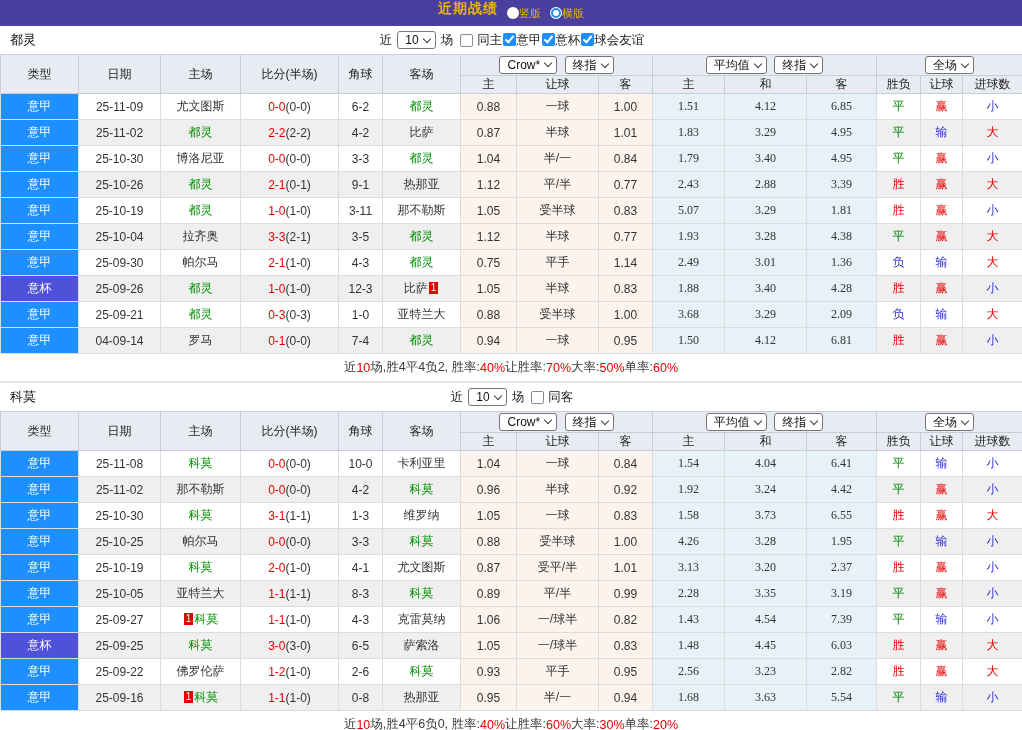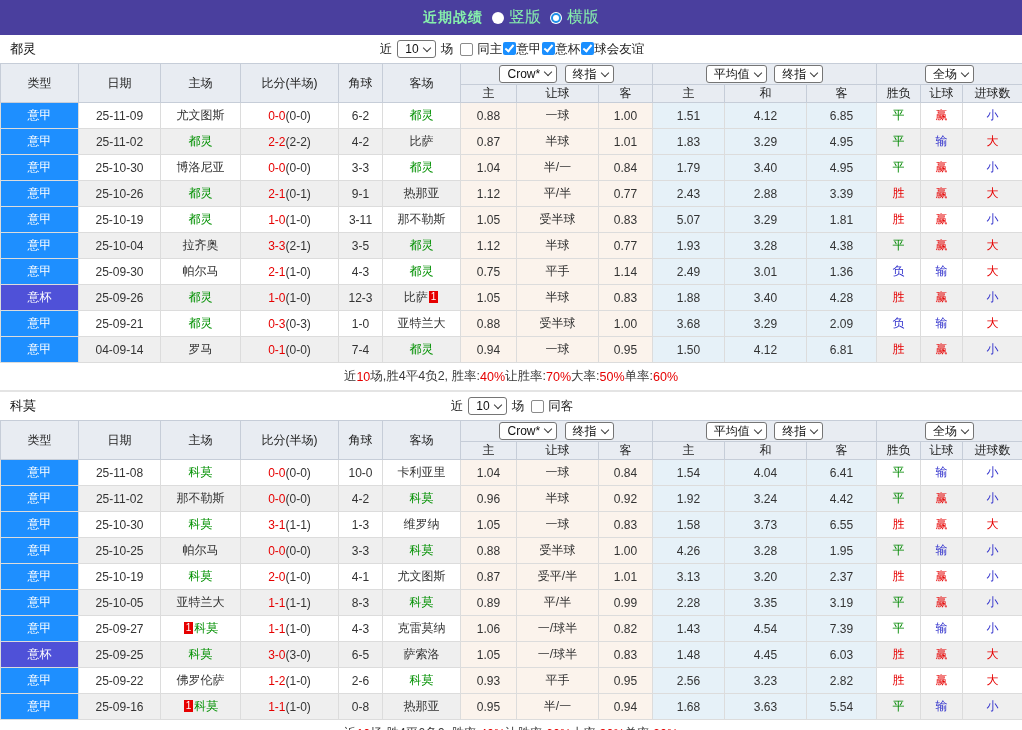--- a/index.html
+++ b/index.html
@@ -5,23 +5,23 @@
   :root{
     --purple:#4a3f9e; --blue:#1e8fff; --indigo:#4f51d8; --green:#009000;
     --red:#e60000; --resblue:#3030cc; --asia:#fbf3ec; --euro:#e6f1f8;
     --headbg:#e8ecf2; --border:#dcdcdc; --hborder:#c6cdd8;
   }
   *{box-sizing:border-box;}
   html,body{margin:0;padding:0;}
   body{width:1022px;height:730px;overflow:hidden;background:#fff;
        font-family:"Liberation Sans","DejaVu Sans",sans-serif;font-size:12px;color:#222;}
   
-  .topbar{height:35px;background:var(--purple);display:flex;align-items:center;justify-content:center;gap:9px;color:#86efac;}
+  .topbar{height:26px;background:var(--purple);display:flex;justify-content:center;gap:9px;color:#eab308;}
   .topbar .title{font-weight:bold;font-size:14px;letter-spacing:1px;}
-  .radio-opt{display:inline-flex;align-items:center;gap:5px;font-size:16px;}
+  .radio-opt{display:inline-flex;align-items:center;font-size:11px;}
   .radio-dot{width:12px;height:12px;border-radius:50%;background:#fff;display:inline-flex;align-items:center;justify-content:center;}
   .radio-dot .ring{width:10px;height:10px;border-radius:50%;border:2.5px solid #1e8fe8;background:#fff;}
   
   .section + .section{border-top:2px solid #e4e4e4;}
   .section-bar{height:28px;position:relative;display:flex;align-items:center;background:#fff;}
   .team-name{position:absolute;left:10px;font-size:13px;color:#111;}
   .filters{margin:0 auto;display:flex;align-items:center;font-size:12.5px;color:#222;}
   .filters .gap{margin:0 3px;}
   .sel{display:inline-flex;align-items:center;height:18px;padding:0 5px 0 7px;border:1px solid #757575;border-radius:3px;background:#fff;margin:0 2px;font-size:12px;color:#111;cursor:default;}
   .chev{display:inline-block;width:6px;height:6px;border-right:1.7px solid #3c3c3c;border-bottom:1.7px solid #3c3c3c;transform:rotate(45deg);margin-left:5px;margin-top:-3px;}
@@ -32,21 +32,21 @@
   .cb-lbl{margin-right:1px;}
   
   table{border-collapse:collapse;table-layout:fixed;width:1022px;}
   th,td{border:1px solid var(--border);text-align:center;padding:0;white-space:nowrap;overflow:hidden;}
   thead th{background:var(--headbg);border-color:var(--hborder);font-weight:normal;font-size:12px;color:#222;}
   thead tr.selrow th{height:21px;}
   thead tr.subrow th{height:17px;}
   tbody td{height:26px;font-size:12px;color:#333;background:#fff;}
   tbody tr:nth-child(even) td.plain{background:#efefef;}
   td.asia{background:var(--asia);}
-  td.euro{background:var(--euro);}
+  td.euro{background:var(--euro);font-family:Liberation Serif, serif;}
   td.type{background:var(--blue);color:#fff;}
   td.type.cup{background:var(--indigo);}
   .tn{color:#333;}
   .tn.self{color:var(--green);}
   .sc-red{color:var(--red);}
   .sc-half{color:#333;}
   .badge{display:inline-block;background:var(--red);color:#fff;font-size:10px;line-height:12px;padding:0 2px;margin:0 1px;vertical-align:1px;}
   td.res.r{color:var(--red);}
   td.res.g{color:#008800;}
   td.res.b{color:var(--resblue);}

